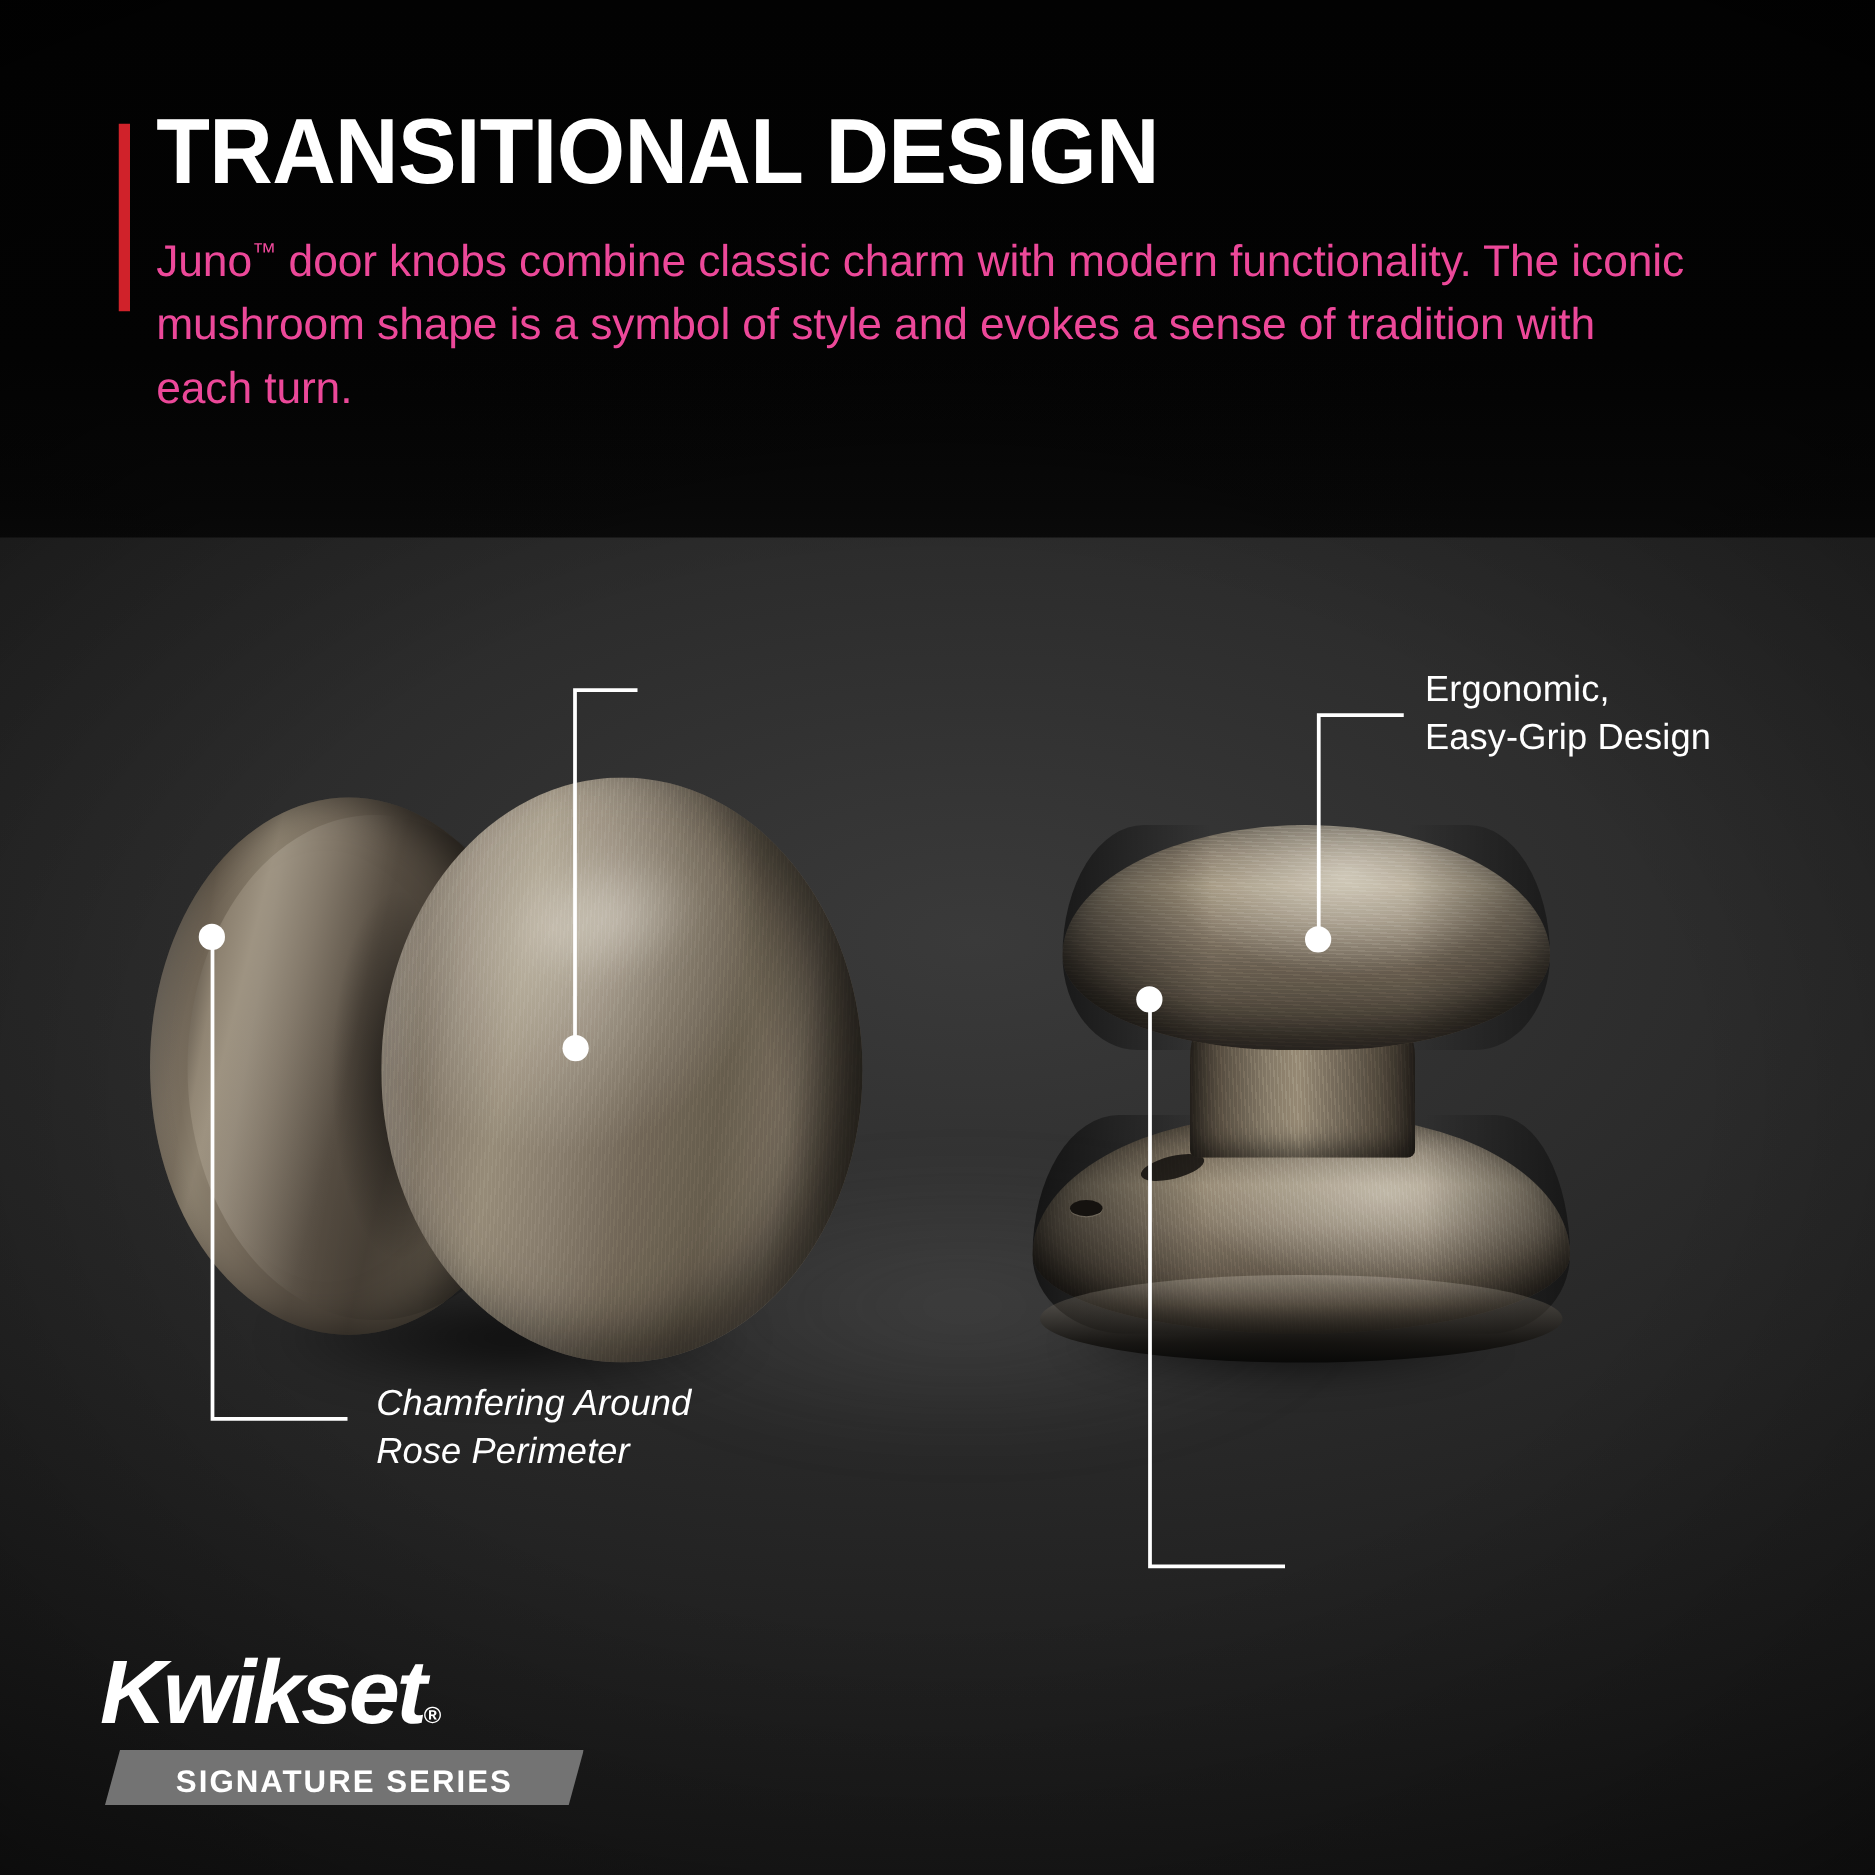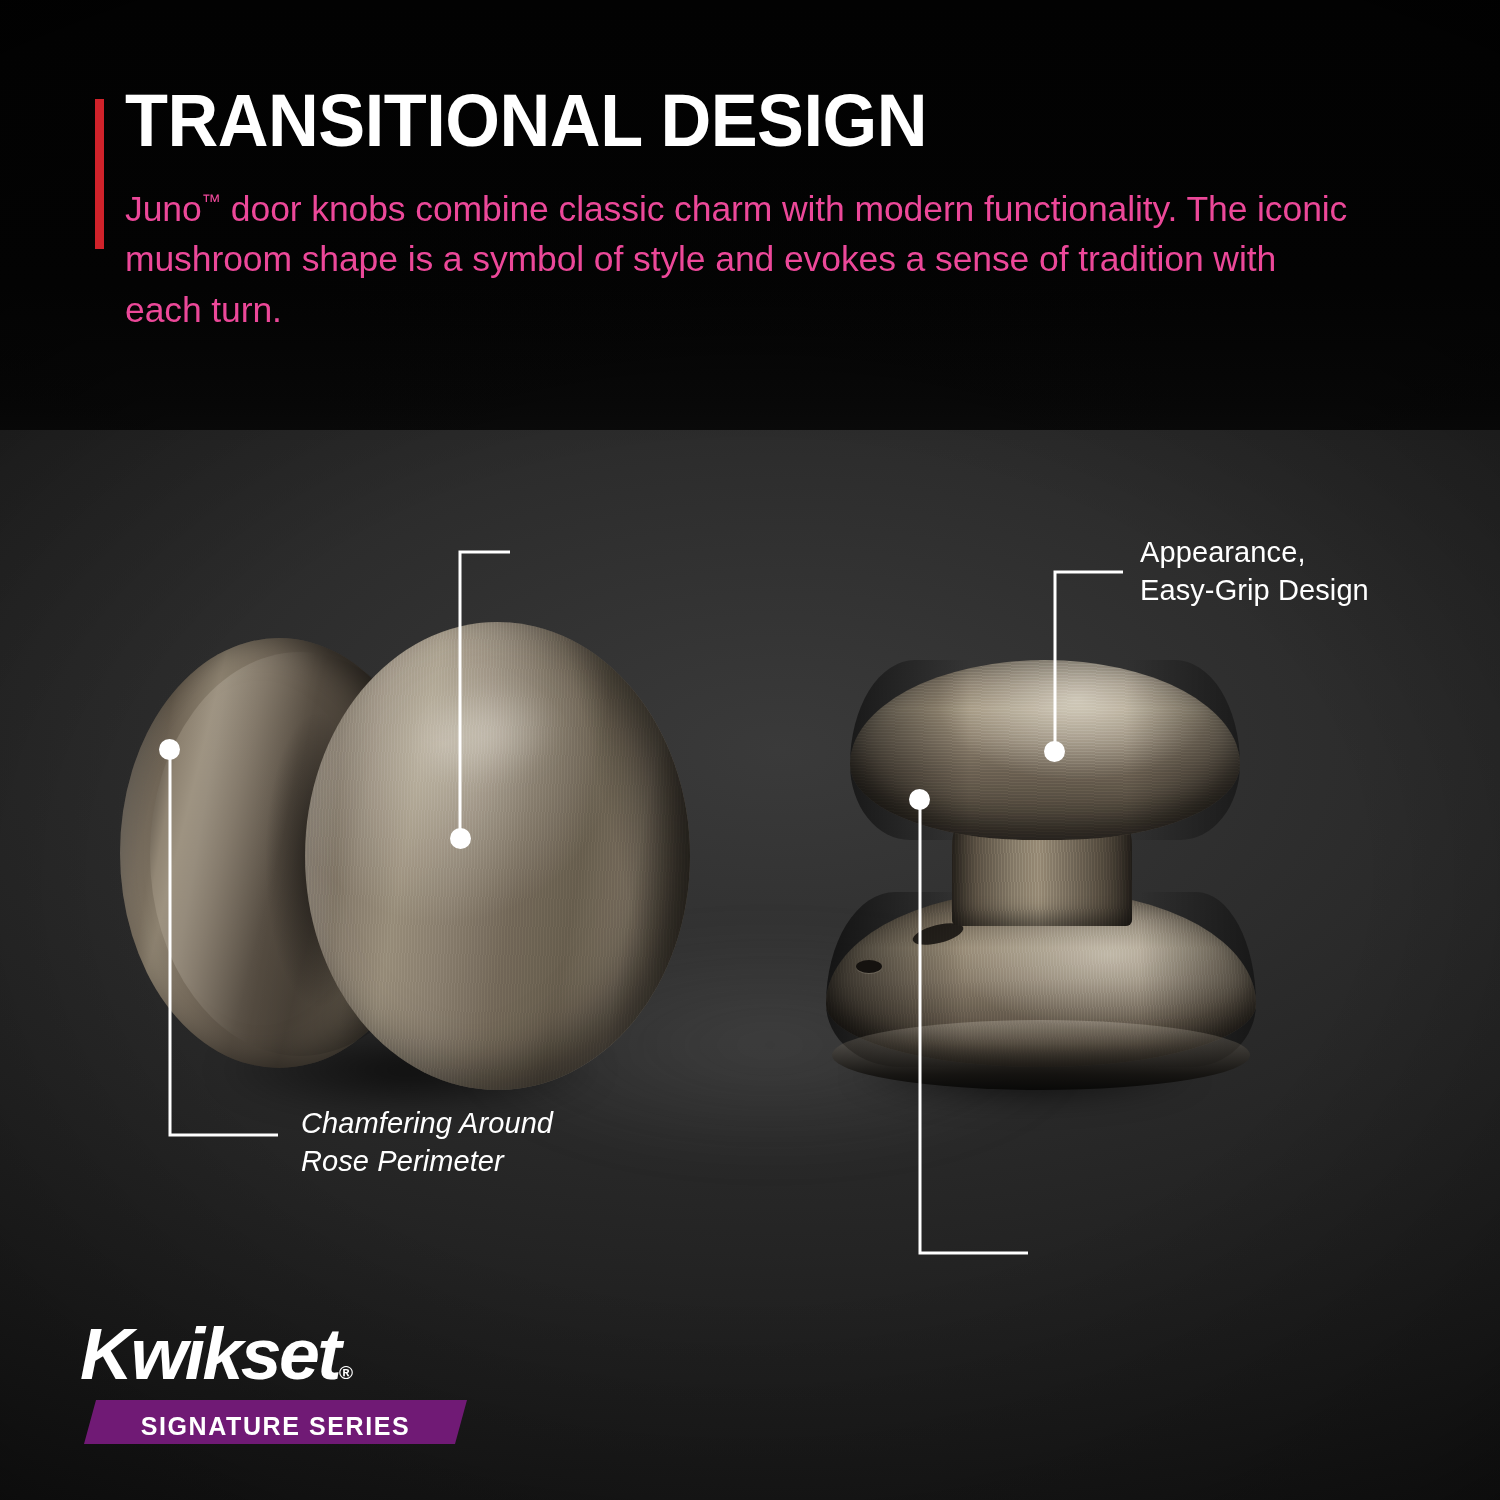--- a/index.html
+++ b/index.html
@@ -210,21 +210,21 @@
   .brand{position:absolute;left:80px;top:1318px;width:420px;height:125px;}
   .brand-word{
     position:absolute;left:0;top:0;
     font-size:72px;font-weight:700;font-style:italic;color:#fff;
     letter-spacing:-2.6px;line-height:1;white-space:nowrap;
     transform:scaleX(1.02);transform-origin:left top;
   }
   .brand-word .reg{font-size:.26em;font-style:normal;vertical-align:baseline;letter-spacing:0;}
   .brand-banner{
     position:absolute;left:4px;top:82px;width:383px;height:52px;
-    background:#701a75;
+    background:#737373;
     clip-path:polygon(12px 0, 383px 0, 371px 44px, 0 44px);
   }
   .brand-banner span{
     position:absolute;left:50%;top:50%;transform:translate(-50%,-50%);
     color:#fff;font-size:25px;font-weight:700;letter-spacing:1.6px;white-space:nowrap;
     font-family:"Liberation Sans Narrow","Liberation Sans",sans-serif;
   }
 </style>
 </head>
 <body>
@@ -274,21 +274,21 @@
 
   <svg class="lead" style="left:450px;top:540px;width:80px;height:310px;" viewBox="0 0 80 310">
     <path d="M 60 12 L 10 12 L 10 298"></path>
   </svg>
   <div class="dot" style="left:450px;top:828px;"></div>
 
   <svg class="lead" style="left:1045px;top:562px;width:90px;height:200px;" viewBox="0 0 90 200">
     <path d="M 78 10 L 10 10 L 10 190"></path>
   </svg>
   <div class="dot" style="left:1044px;top:741px;"></div>
-  <div class="callout-text" style="left:1140px;top:533px;">Appearance,
+  <div class="callout-text" style="left:1140px;top:533px;">Ergonomic,
 Easy-Grip Design</div>
 
   <svg class="lead" style="left:160px;top:745px;width:125px;height:400px;" viewBox="0 0 125 400">
     <path d="M 10 14 L 10 390 L 118 390"></path>
   </svg>
   <div class="dot" style="left:159px;top:739px;"></div>
   <div class="callout-text" style="left:301px;top:1104px;font-style:italic;">Chamfering Around
 Rose Perimeter</div>
 
   <svg class="lead" style="left:910px;top:795px;width:125px;height:470px;" viewBox="0 0 125 470">

